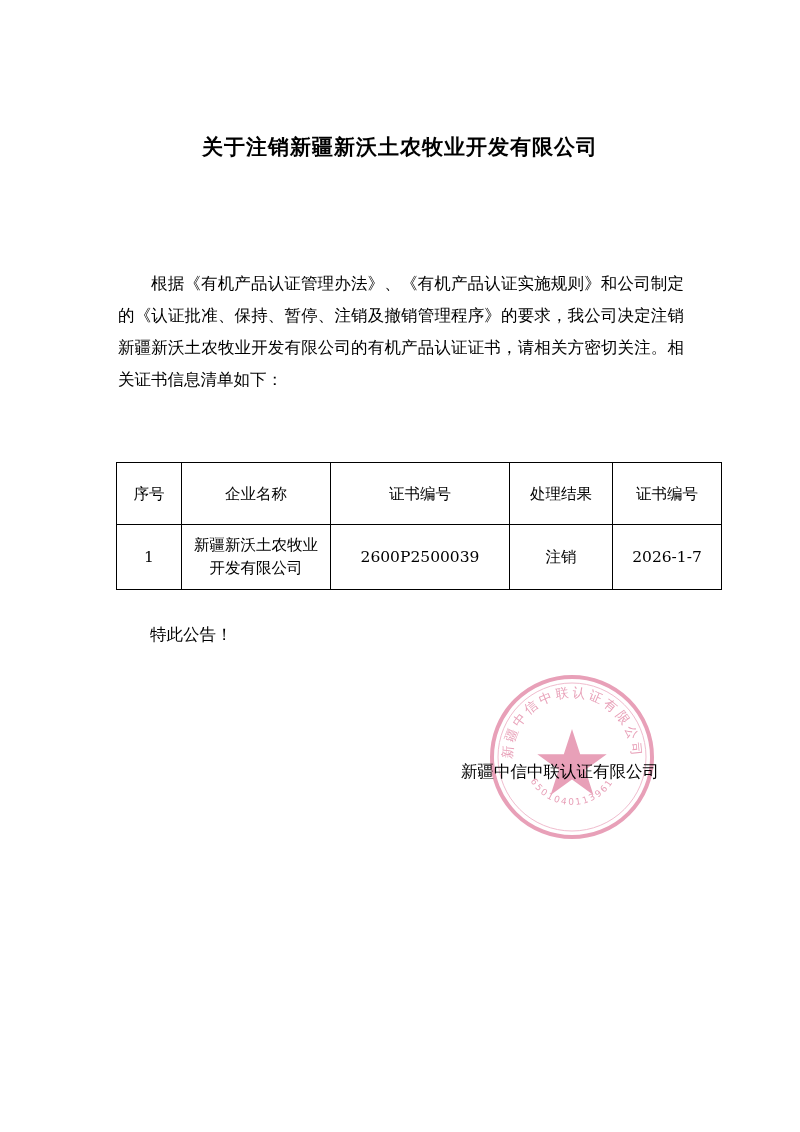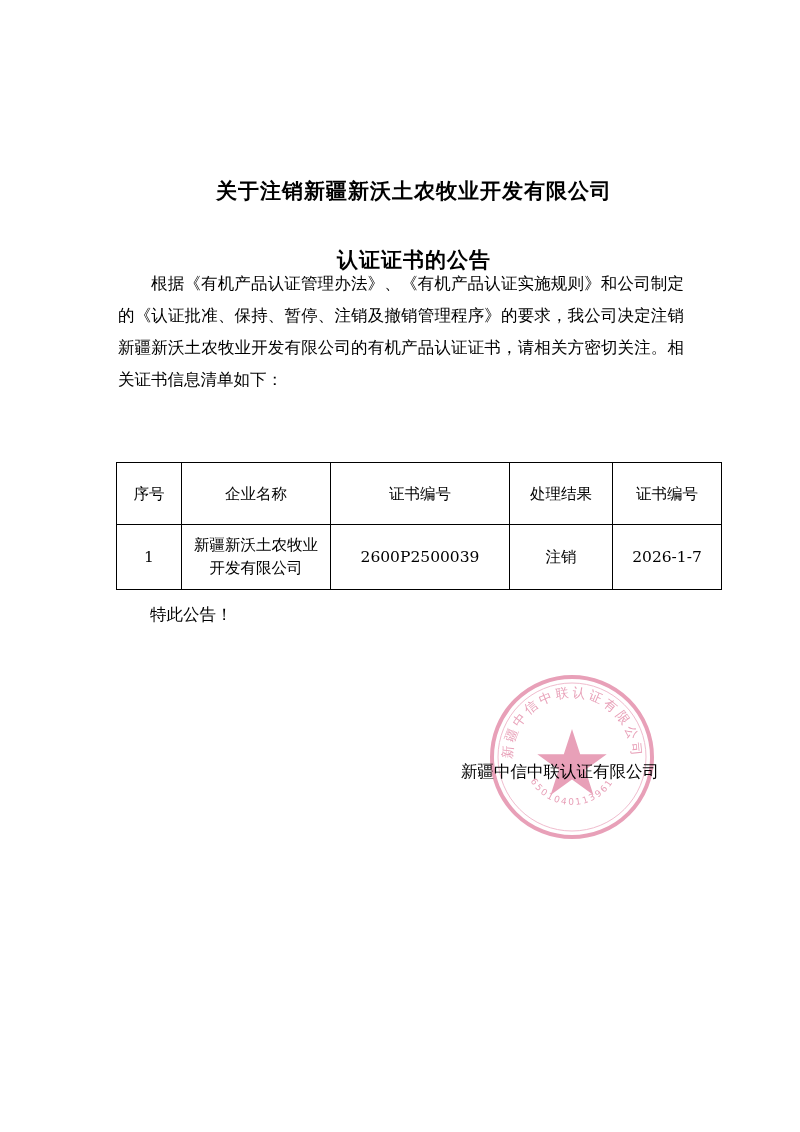--- a/index.html
+++ b/index.html
@@ -16,25 +16,24 @@
     overflow: hidden;
   }
   .page {
     position: absolute;
     left: 0; top: 0;
     width: 800px;
     height: 1132px;
   }
   .title-block {
     position: absolute;
-    left: 114px;
+    left: 100px;
     top: 130px;
     width: 600px;
     text-align: center;
-    margin-top: 44px;
   }
   .title-line {
     font-size: 21px;
     font-weight: bold;
     letter-spacing: 1px;
     line-height: 34px;
   }
   .title-line.second {
     margin-top: 35px;
   }
@@ -82,21 +81,21 @@
   .col-3 { width: 172px; }
   .col-4 { width: 96px; margin-top: 46px; }
   .col-5 { width: 102px; }
   .cell-two-line {
     display: block;
     line-height: 23px;
   }
   .closing {
     position: absolute;
     left: 150px;
-    top: 600px;
+    top: 620px;
     font-size: 16.5px;
     line-height: 30px;
   }
   .signature {
     position: absolute;
     left: 430px;
     top: 755px;
     width: 260px;
     text-align: center;
     font-size: 16.5px;
@@ -113,21 +112,20 @@
   }
   .stamp svg { display: block; }
 </style>
 </head>
 <body>
 
 <div class="page">
 
   <div class="title-block">
     <div class="title-line">关于注销新疆新沃土农牧业开发有限公司</div>
-    <div class="title-line second">认证证书的公告</div>
   </div>
 
   <div class="body-block">
     <p class="indent">根据《有机产品认证管理办法》、《有机产品认证实施规则》和公司制定的《认证批准、保持、暂停、注销及撤销管理程序》的要求，我公司决定注销新疆新沃土农牧业开发有限公司的有机产品认证证书，请相关方密切关注。相关证书信息清单如下：</p>
   </div>
 
   <table class="cert-table">
     <thead>
       <tr>
         <td class="col-1">序号</td>

